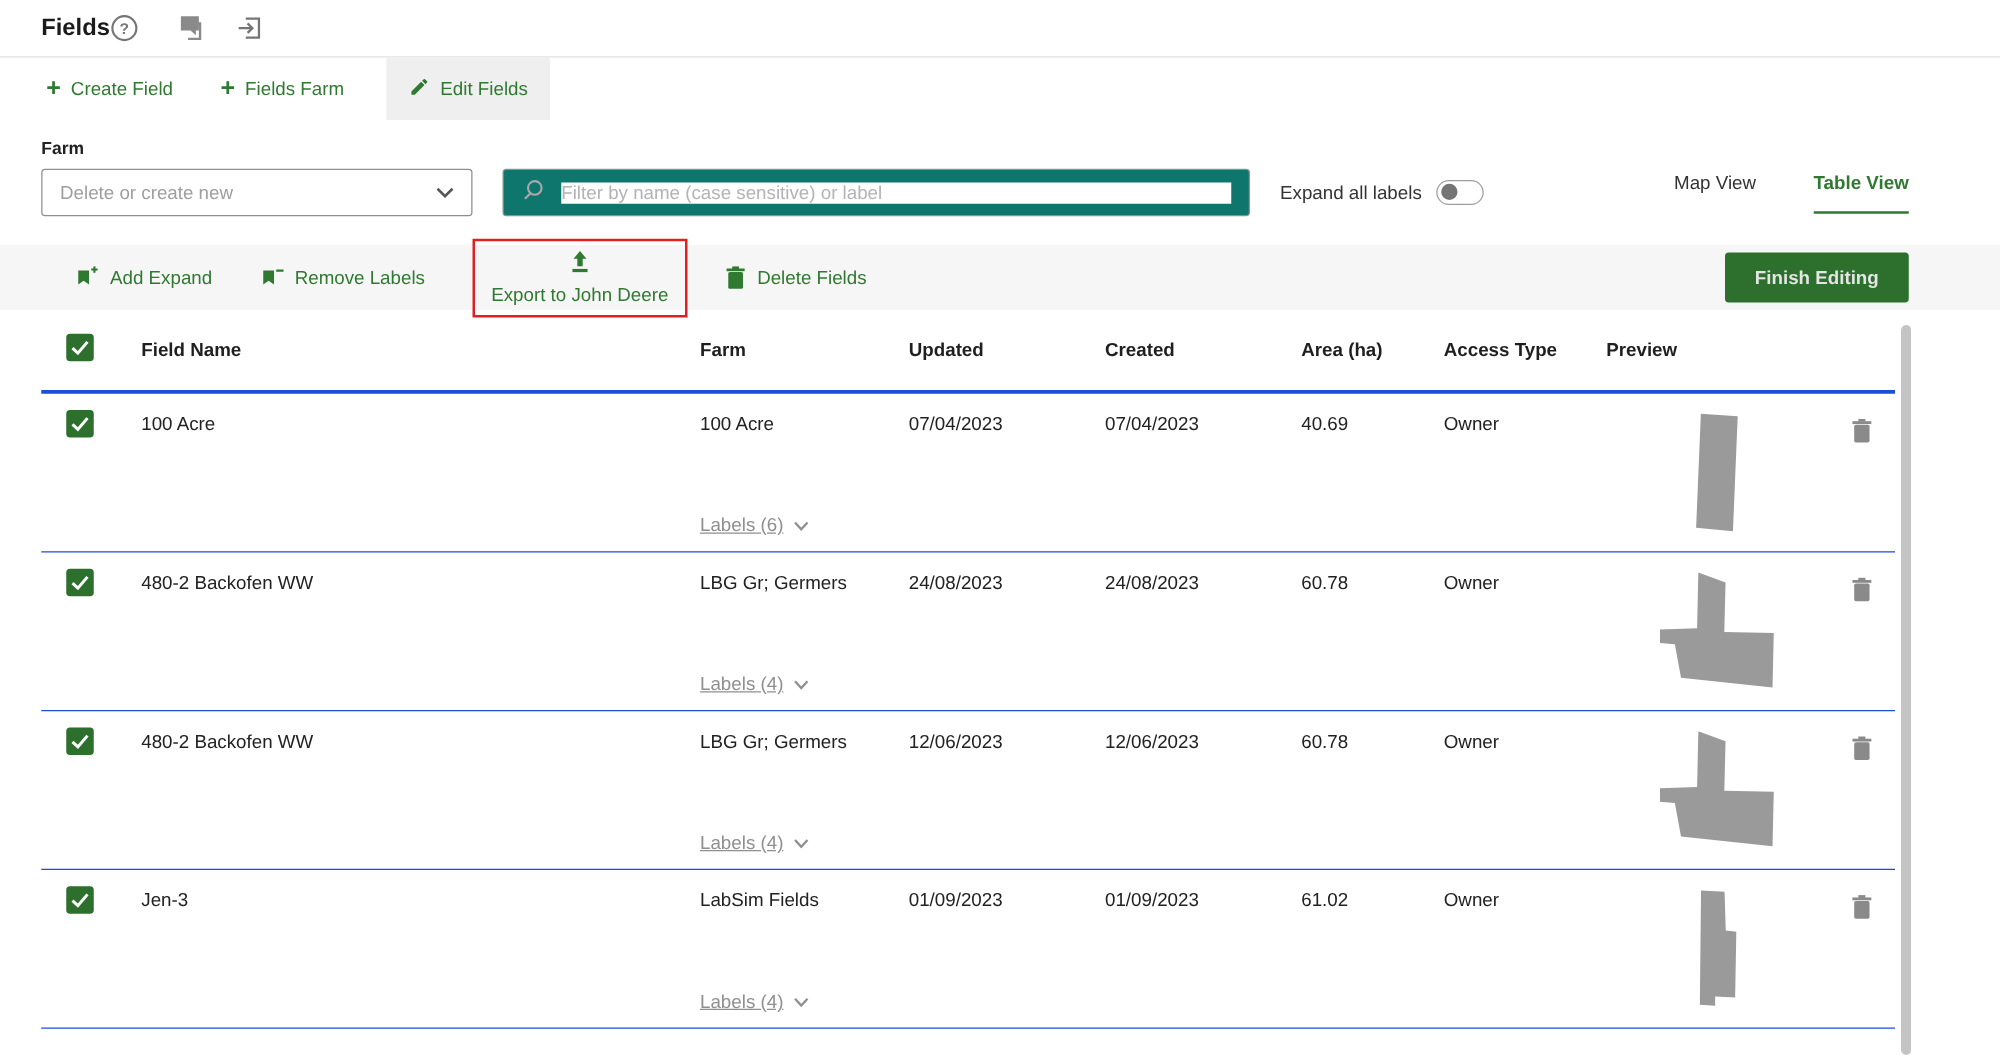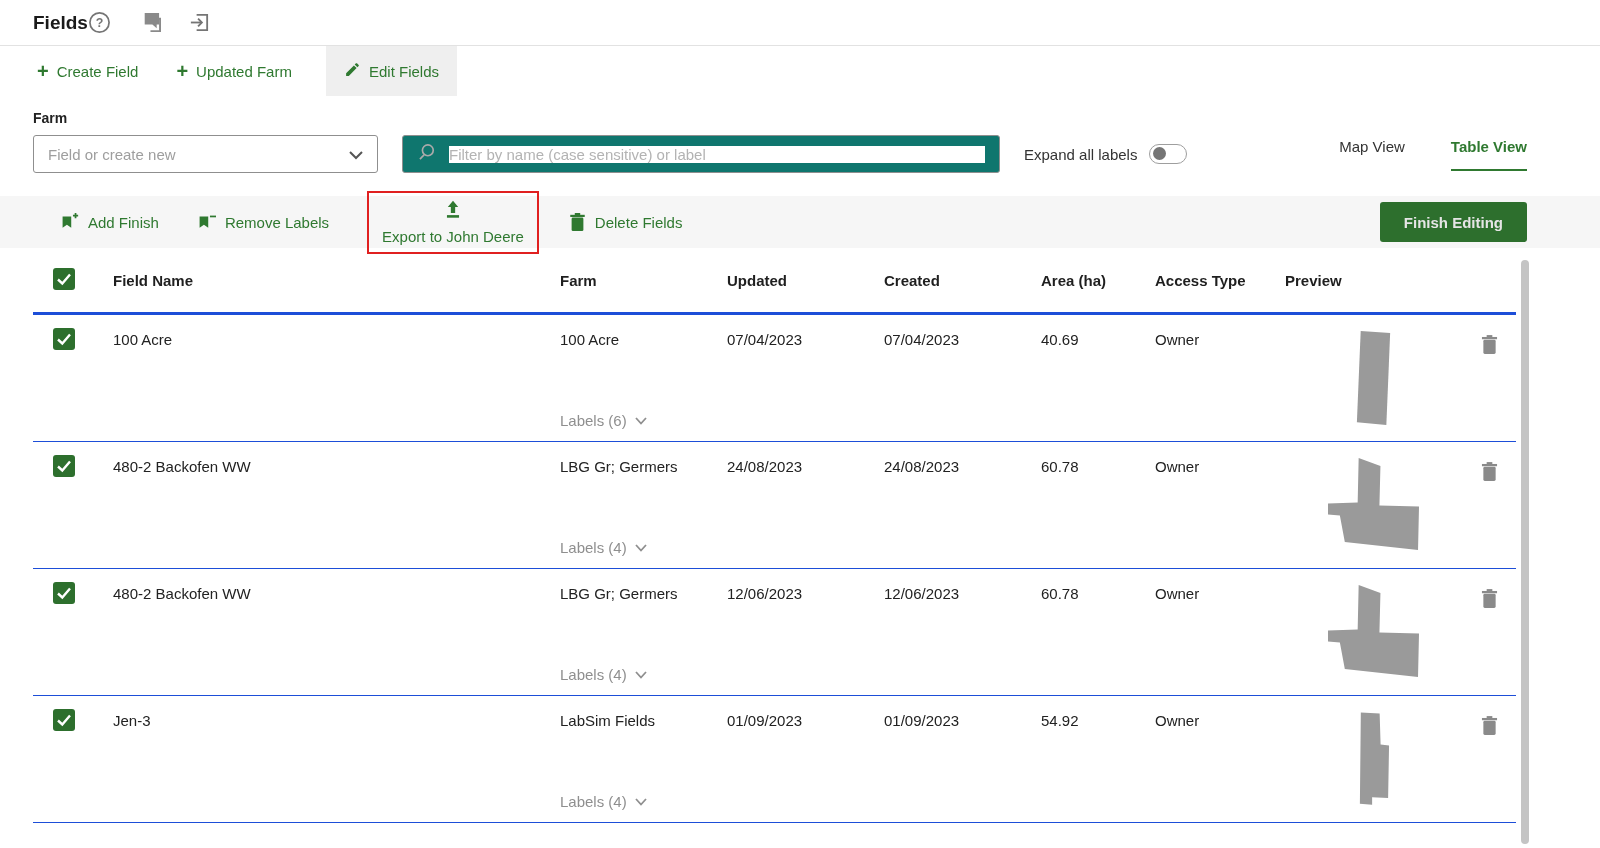--- a/index.html
+++ b/index.html
@@ -65,21 +65,21 @@
            font-size:15px; font-weight:bold; color:#1f1f1f; }
   .trow { height:127px; border-bottom:1px solid #1d4ed8; position:relative;
           align-items:start; padding-top:0; font-size:15px; color:#222; }
   .trow .cell { padding-top:16px; }
   .checkcell { padding-left:19px; }
   .thead .checkcell { padding-top:0; }
   .trow .checkcell { padding-top:12px; }
   .cbx { display:inline-block; width:24px; height:24px; cursor:pointer; }
   .labels-line { position:absolute; left:527px; bottom:12px; display:flex;
                  align-items:center; gap:8px; color:#8f8f8f; font-size:15px;
-                 cursor:pointer; }
+                 cursor:pointer;text-decoration:underline; }
   .preview-cell { position:absolute; left:1252px; top:4px; width:177px; height:119px;
                   display:flex; align-items:center; justify-content:center; }
   .trash-cell { position:absolute; left:1429px; top:20px; width:54px;
                 display:flex; justify-content:center; cursor:pointer; }
 
   
   .scroll-thumb { position:fixed; right:71px; top:260px; width:8px; height:584px;
                   border-radius:4px; background:#c4c4c4; }
 </style>
 </head>
@@ -110,36 +110,36 @@
   </div>
 </div>
 
 <div class="toolbar">
   <div class="tool-item">
     <span class="plus">+</span>
     <span>Create Field</span>
   </div>
   <div class="tool-item">
     <span class="plus">+</span>
-    <span>Updated Farm</span>
+    <span>Fields Farm</span>
   </div>
   <div class="tool-item active">
     <span>
       <svg width="17" height="17" viewBox="0 0 24 24" fill="#2f7930">
           <path d="M3 17.2 V21 h3.8 L17.8 10 14 6.2 z M20.7 7.1 c.4-.4.4-1 0-1.4 l-2.4-2.4 c-.4-.4-1-.4-1.4 0 l-1.8 1.8 3.8 3.8 z"></path>
         </svg>
     </span>
     <span>Edit Fields</span>
   </div>
 </div>
 
 <div class="farm-label">Farm</div>
 <div class="filters">
   <div class="select-box">
-    <span>Field or create new</span>
+    <span>Delete or create new</span>
     <span>
       <svg width="14" height="9" viewBox="0 0 14 9" fill="none" stroke="#555" stroke-width="2">
           <path d="M1 1 L7 7 L13 1"></path>
         </svg>
     </span>
   </div>
   <div class="search-box">
     <span>
       <svg width="20" height="20" viewBox="0 0 24 24" fill="none" stroke="#aaaaaa" stroke-width="2">
           <circle cx="13" cy="10" r="6.5"></circle>
@@ -159,21 +159,21 @@
     <div class="view-tab active">Table View</div>
   </div>
 </div>
 
 <div class="actionbar">
   <div class="action-item">
     <svg width="19" height="19" viewBox="0 0 22 22">
         <path d="M3 4 h10 v13 l-5 -3.5 -5 3.5 z" fill="#2f7930"></path>
         <path d="M15 3 h6 M18 0 v6" stroke="#2f7930" stroke-width="2" fill="none"></path>
       </svg>
-    <span>Add Finish</span>
+    <span>Add Expand</span>
   </div>
   <div class="action-item">
     <svg width="19" height="19" viewBox="0 0 22 22">
         <path d="M3 4 h10 v13 l-5 -3.5 -5 3.5 z" fill="#2f7930"></path>
         <path d="M15 4 h7" stroke="#2f7930" stroke-width="2" fill="none"></path>
       </svg>
     <span>Remove Labels</span>
   </div>
   <div class="red-box">
     <div class="action-item">
@@ -313,21 +313,21 @@
   <div class="trow">
     <div class="cell checkcell"><span class="cbx">
       <svg width="24" height="24" viewBox="0 0 24 24">
             <rect x="1" y="1" width="22" height="22" rx="3" fill="#2d6f2d"></rect>
             <path d="M6 12.5 L10.3 16.5 L18 7.5" fill="none" stroke="#fff" stroke-width="2.4"></path>
           </svg></span></div>
     <div class="cell">Jen-3</div>
     <div class="cell">LabSim Fields</div>
     <div class="cell">01/09/2023</div>
     <div class="cell">01/09/2023</div>
-    <div class="cell">54.92</div>
+    <div class="cell">61.02</div>
     <div class="cell">Owner</div>
     <div class="labels-line">
       <span>Labels (4)</span>
       <svg width="12" height="8" viewBox="0 0 12 8" fill="none" stroke="#8f8f8f" stroke-width="1.8">
           <path d="M1 1 L6 6.5 L11 1"></path>
         </svg>
     </div>
     <div class="preview-cell">
       <svg width="32" height="97" viewBox="0 0 34 100">
           <polygon points="3,0 23,1 24,34 33,35 32,91 15,90 15,98 2,97" fill="#9a9a9a"></polygon>

